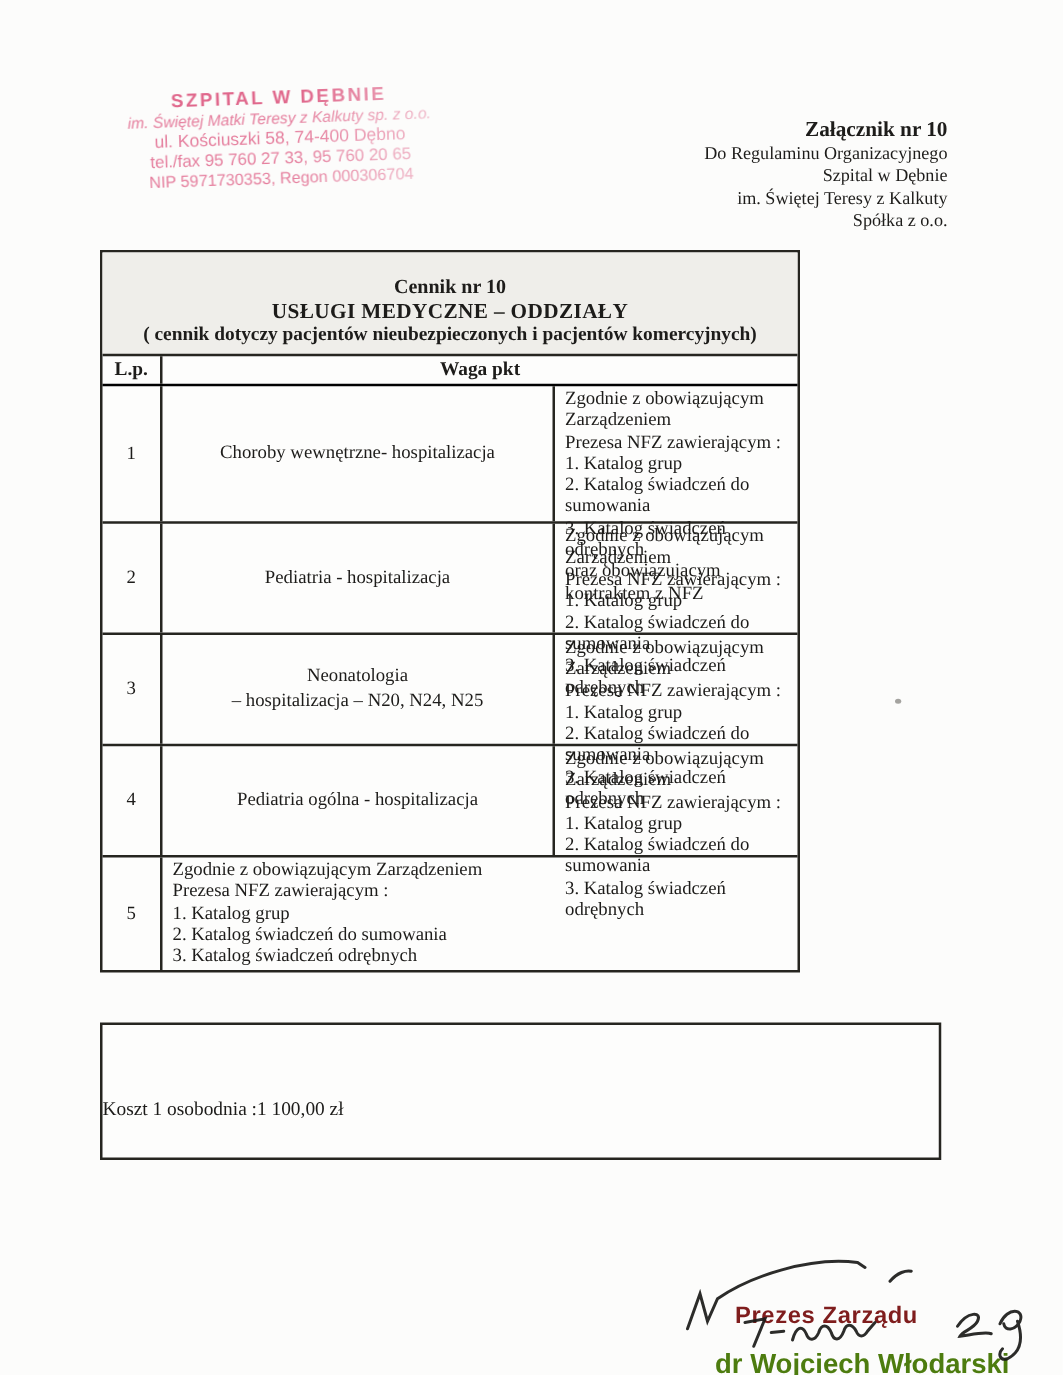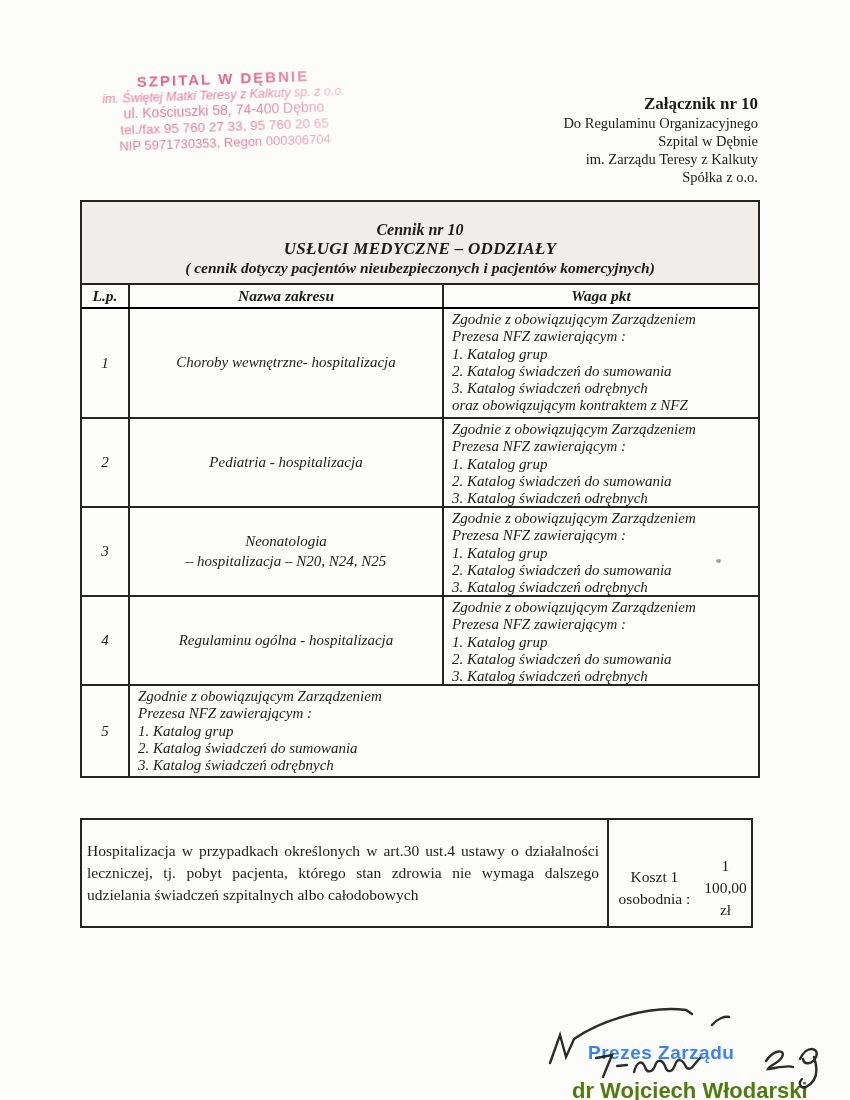--- a/index.html
+++ b/index.html
@@ -25,22 +25,22 @@
   .stamp-l4 { font-size:13.5px; }
   .stamp-l5 { font-size:13px; }
 
   
   .header-right { position:absolute; right:92px; top:93px; text-align:right; line-height:1.24; }
   .hr-title { font-size:17px; font-weight:bold; margin-bottom:1px; }
   .hr-line  { font-size:14.5px; }
 
   
   .price-table {
-    position:absolute; left:80px; top:200px; width:680px;
-    border:2px solid #262520; box-sizing:border-box; background:#fdfdfc;font-style:italic;
+    position:absolute; left:80px; top:200px; width:560px;
+    border:2px solid #262520; box-sizing:border-box; background:#fdfdfc;
   }
   .t-title {
     background:#efeeea; text-align:center; border-bottom:2px solid #262520;
     padding:18px 0 6px 0; font-weight:bold;
   }
   .tt1 { font-size:16px;   line-height:19px; }
   .tt2 { font-size:17px;   line-height:19px; letter-spacing:.3px; }
   .tt3 { font-size:15.5px; line-height:19px; }
   .tt4 { font-size:16px;   line-height:19px; }
 
@@ -79,21 +79,21 @@
   }
   .nt-right {
     flex:1; display:flex; flex-direction:row; align-items:center;
     padding-top:30px; font-size:15.5px; line-height:22px; text-align:center;
   }
 
   
   .sig-role {
     position:absolute; left:588px; top:1042px;
     font-family:"Liberation Sans", sans-serif; font-weight:bold;
-    font-size:19px; color:#3b82f6; letter-spacing:.5px; filter:blur(.2px);
+    font-size:19px; color:#7f1d1d; letter-spacing:.5px; filter:blur(.2px);
   }
   .sig-name {
     position:absolute; left:572px; top:1078px;
     font-family:"Liberation Sans", sans-serif; font-weight:bold;
     font-size:22px; color:#4d7c0f; filter:blur(.2px);text-decoration:underline;
   }
   .sig-ink { position:absolute; left:530px; top:995px; }
 
   .dot-artifact {
     position:absolute; left:716px; top:559px; width:5px; height:4px;
@@ -110,34 +110,33 @@
     <div class="stamp-l2">im. Świętej Matki Teresy z Kalkuty sp. z o.o.</div>
     <div class="stamp-l3">ul. Kościuszki 58, 74-400 Dębno</div>
     <div class="stamp-l4">tel./fax 95 760 27 33, 95 760 20 65</div>
     <div class="stamp-l5">NIP 5971730353, Regon 000306704</div>
   </div>
 
   <div class="header-right">
     <div class="hr-title">Załącznik nr 10</div>
     <div class="hr-line">Do Regulaminu Organizacyjnego</div>
     <div class="hr-line">Szpital w Dębnie</div>
-    <div class="hr-line">im. Zarządu Teresy z Kalkuty</div>
+    <div class="hr-line">im. Świętej Teresy z Kalkuty</div>
     <div class="hr-line">Spółka z o.o.</div>
   </div>
 
   <div class="price-table">
     <div class="t-title">
       <div class="tt1">Cennik nr 10</div>
       <div class="tt2">USŁUGI MEDYCZNE – ODDZIAŁY</div>
       <div class="tt3">( cennik dotyczy pacjentów nieubezpieczonych i pacjentów komercyjnych)</div>
     </div>
 
     <div class="t-head">
       <div class="col-lp">L.p.</div>
-      <div class="col-name">Nazwa zakresu</div>
       <div class="col-waga">Waga pkt</div>
     </div>
 
     <div class="t-row h-r1">
       <div class="cell-lp">1</div>
       <div class="cell-name pre">Choroby wewnętrzne- hospitalizacja</div>
       <div class="cell-waga pre">Zgodnie z obowiązującym Zarządzeniem
 Prezesa NFZ zawierającym :
 1.  Katalog grup
 2.  Katalog świadczeń do sumowania
@@ -158,43 +157,40 @@
       <div class="cell-name pre">Neonatologia
 – hospitalizacja – N20, N24, N25</div>
       <div class="cell-waga pre">Zgodnie z obowiązującym Zarządzeniem
 Prezesa NFZ zawierającym :
 1. Katalog grup
 2. Katalog świadczeń do sumowania
 3. Katalog świadczeń odrębnych</div>
     </div>
     <div class="t-row h-r4">
       <div class="cell-lp">4</div>
-      <div class="cell-name pre">Regulaminu ogólna - hospitalizacja</div>
+      <div class="cell-name pre">Pediatria ogólna - hospitalizacja</div>
       <div class="cell-waga pre">Zgodnie z obowiązującym Zarządzeniem
 Prezesa NFZ zawierającym :
 1. Katalog grup
 2. Katalog świadczeń do sumowania
 3. Katalog świadczeń odrębnych</div>
     </div>
     <div class="t-row h-r5">
       <div class="cell-lp">5</div>
       <div class="cell-waga pre">Zgodnie z obowiązującym Zarządzeniem
 Prezesa NFZ zawierającym :
 1. Katalog grup
 2. Katalog świadczeń do sumowania
 3. Katalog świadczeń odrębnych</div>
     </div>
   </div>
 
   <div class="dot-artifact"></div>
 
   <div class="note-table">
-    <div class="nt-left">
-      <span>Hospitalizacja w przypadkach określonych w art.30 ust.4 ustawy o działalności leczniczej, tj. pobyt pacjenta, którego stan zdrowia nie wymaga dalszego udzielania świadczeń szpitalnych albo całodobowych</span>
-    </div>
     <div class="nt-right">
       <div>Koszt 1 osobodnia :</div>
       <div>1 100,00 zł</div>
     </div>
   </div>
 
   <div class="sig-role">Prezes Zarządu</div>
   <div class="sig-name">dr Wojciech Włodarski</div>
 
   <svg class="sig-ink" width="320" height="105" viewBox="0 0 320 105">

